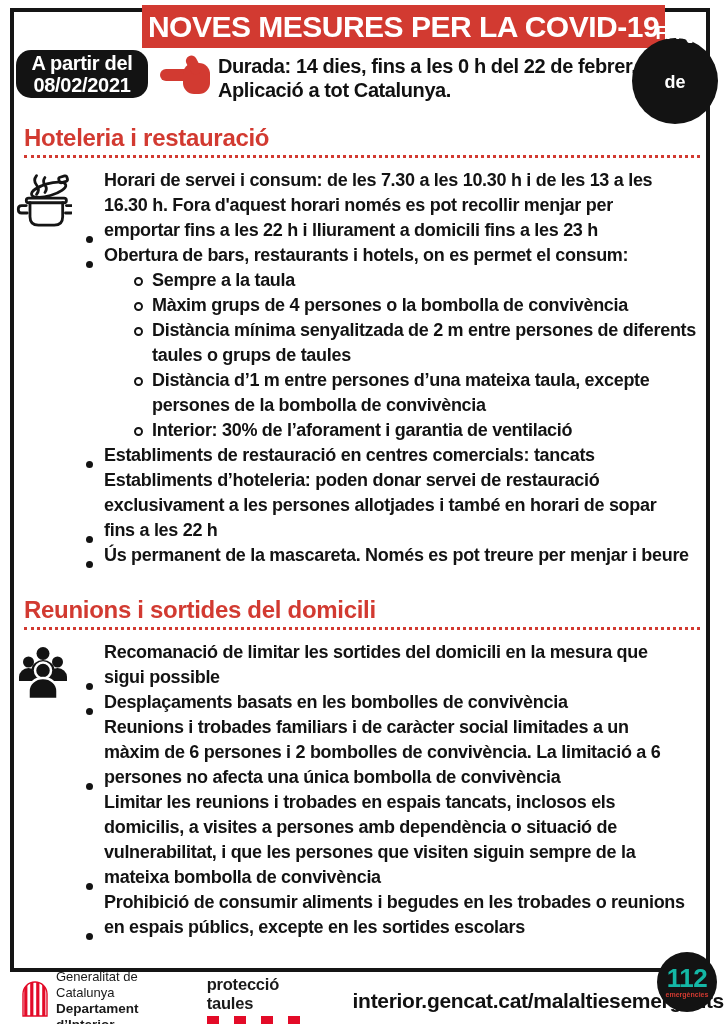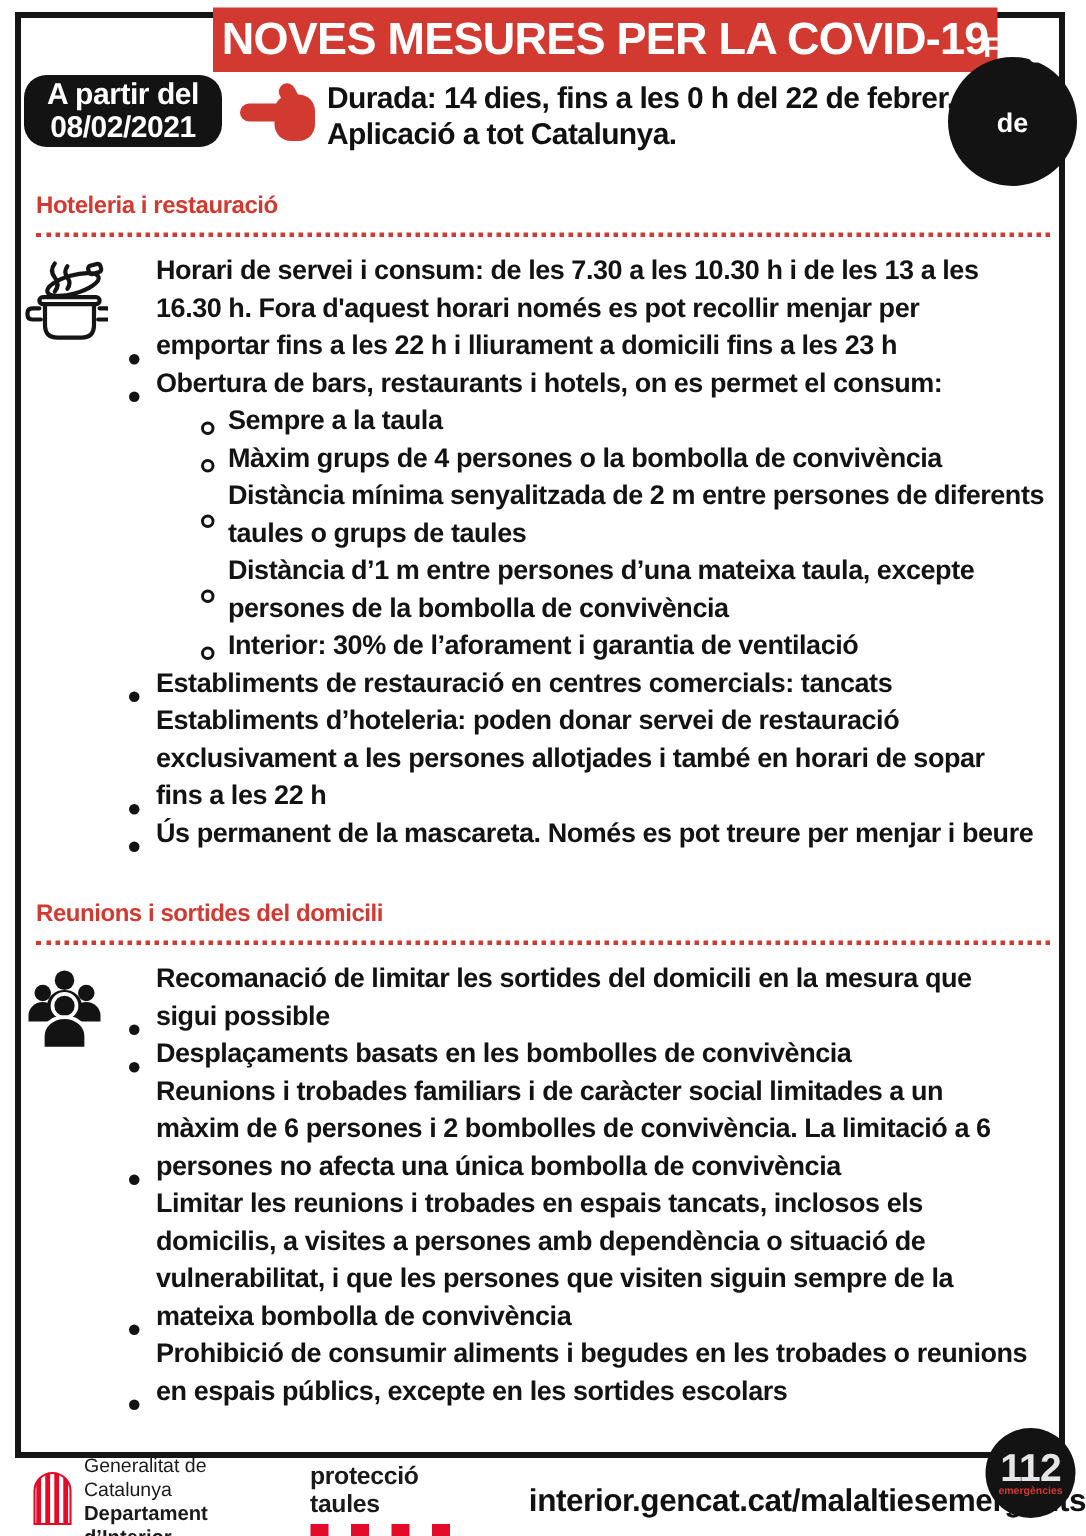--- a/index.html
+++ b/index.html
@@ -30,32 +30,32 @@
   .faq{
     position:absolute;left:632px;top:38px;width:86px;height:86px;z-index:6;
     background:#131313;border-radius:50%;color:#fff;font-weight:bold;text-align:center;
     display:flex;flex-direction:column;align-items:center;justify-content:center;gap:33px;
   }
   .faq .f1{font-size:19px;line-height:19px;}
   .faq .f2{font-size:18px;line-height:15px;}
   .faq .f3{font-size:15px;line-height:16px;text-decoration:underline;}
   .content{position:absolute;left:24px;top:126px;width:676px;z-index:3;}
   .sec-title{
-    color:#d23a31;font-weight:bold;font-size:16px;line-height:24px;letter-spacing:-0.3px;
+    color:#d23a31;font-weight:bold;font-size:24px;line-height:24px;letter-spacing:-0.3px;
     border-bottom:3px dotted #d23a31;padding-bottom:5px;margin:0;
   }
   section + section{margin-top:30px;}
   .sec-body{
     position:relative;margin-top:10px;font-size:18px;line-height:25px;
     font-weight:bold;color:#131313;letter-spacing:-0.3px;
   }
   .sec-body ul{list-style:none;margin:0;padding:0;}
   .sec-body li{display:flex;align-items:flex-start;}
   .sec-body li.l1{margin-left:62px;align-items:flex-end;}
-  .sec-body li.l2{margin-left:110px;align-items:center;}
+  .sec-body li.l2{margin-left:110px;}
   .marker{flex:0 0 18px;display:flex;margin-top:9px;}
   .dot{width:7px;height:7px;border-radius:50%;background:#131313;}
   .ring{width:5px;height:5px;border:2px solid #131313;border-radius:50%;}
   .txt{white-space:pre;}
   .sec-icon{position:absolute;}
   .icon-pot{left:-8px;top:0px;}
   .icon-people{left:-6px;top:6px;}
   .footer{
     position:absolute;left:0;top:978px;width:724px;height:46px;
     display:flex;align-items:center;
@@ -66,21 +66,21 @@
   .pc-group{margin-left:34px;}
   .pc-label{font-weight:bold;font-size:16.5px;color:#1a1a1a;letter-spacing:-0.2px;}
   .pc-squares{display:flex;gap:15px;margin-top:3px;}
   .sq{width:12px;height:12px;background:#e30b28;}
   .url{margin-left:42px;font-weight:bold;font-size:21px;letter-spacing:-0.3px;color:#111;}
   .badge-112{
     position:absolute;left:657px;top:952px;width:60px;height:60px;z-index:7;
     background:#131313;border-radius:50%;display:flex;flex-direction:column;
     align-items:center;justify-content:center;
   }
-  .badge-112 .num{color:#e5e5e5;font-weight:bold;font-size:26px;line-height:26px;letter-spacing:-0.5px;}
+  .badge-112 .num{color:#14b8a6;font-weight:bold;font-size:26px;line-height:26px;letter-spacing:-0.5px;}
   .badge-112 .lbl{color:#d23a31;font-weight:bold;font-size:7px;line-height:8px;}
 </style>
 </head>
 <body>
 
 <div class="frame"></div>
 
 <div class="banner">NOVES MESURES PER LA COVID-19</div>
 
 <div class="date-box">A partir del

